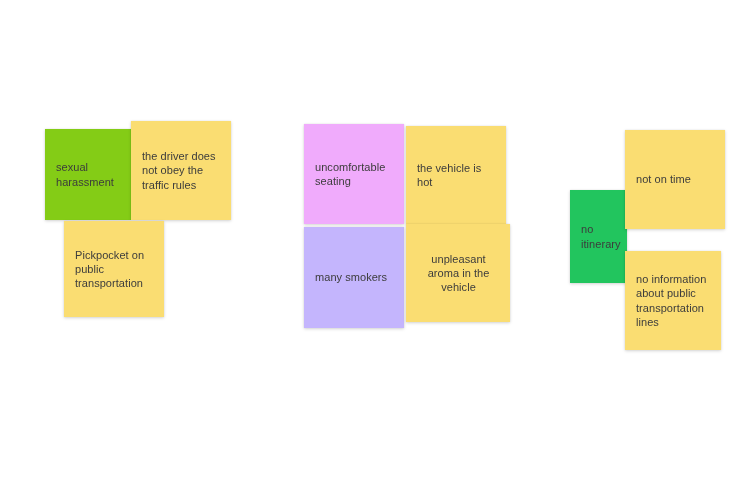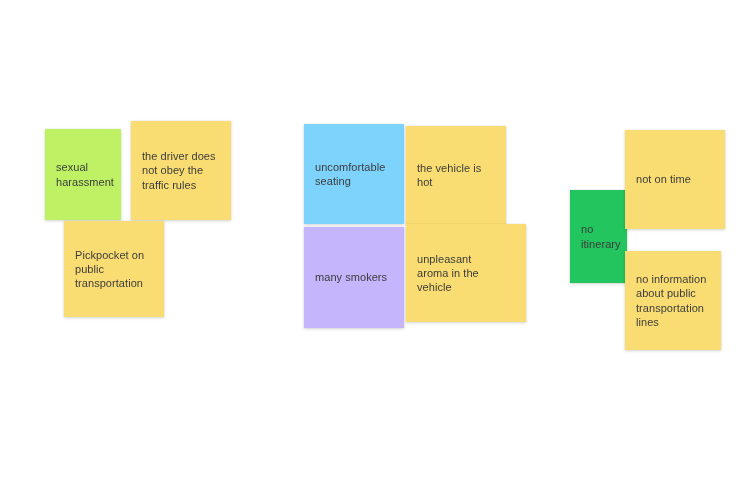--- a/index.html
+++ b/index.html
@@ -50,48 +50,48 @@
     width: 100%;
     white-space: pre-line;
     word-break: normal;
   }
 </style>
 </head>
 <body>
 
 <div id="board">
     <div class="cluster">
-      <div class="note" style="left: 45px; top: 129px; width: 76px; height: 91px; z-index: 1; background: #bef264; color: rgb(60, 60, 60);">
+      <div class="note" style="left: 45px; top: 129px; width: 86px; height: 91px; z-index: 1; background: #84cc16; color: rgb(60, 60, 60);">
         <span class="note-text">sexual
 harassment</span>
       </div>
       <div class="note" style="left: 131px; top: 121px; width: 100px; height: 99px; z-index: 2; background: rgb(250, 221, 114); color: rgb(60, 60, 60);">
         <span class="note-text">the driver does
 not obey the
 traffic rules</span>
       </div>
       <div class="note" style="left: 64px; top: 221px; width: 100px; height: 96px; z-index: 3; background: rgb(250, 221, 114); color: rgb(60, 60, 60);">
         <span class="note-text">Pickpocket on
 public
 transportation</span>
       </div>
     </div>
     <div class="cluster">
-      <div class="note" style="left: 304px; top: 124px; width: 100px; height: 100px; z-index: 1; background: #7dd3fc; color: rgb(60, 60, 60);">
+      <div class="note" style="left: 304px; top: 124px; width: 100px; height: 100px; z-index: 1; background: #f0abfc; color: rgb(60, 60, 60);">
         <span class="note-text">uncomfortable
 seating</span>
       </div>
       <div class="note" style="left: 406px; top: 126px; width: 100px; height: 98px; z-index: 2; background: rgb(250, 221, 114); color: rgb(60, 60, 60);">
         <span class="note-text">the vehicle is
 hot</span>
       </div>
       <div class="note" style="left: 304px; top: 227px; width: 100px; height: 101px; z-index: 3; background: #c4b5fd; color: rgb(60, 60, 60);">
         <span class="note-text">many smokers</span>
       </div>
-      <div class="note" style="left: 406px; top: 224px; width: 120px; height: 98px; z-index: 4; background: rgb(250, 221, 114); color: rgb(60, 60, 60);">
+      <div class="note" style="left: 406px; top: 224px; width: 104px; height: 98px; z-index: 4; background: rgb(250, 221, 114); color: rgb(60, 60, 60); text-align: center;">
         <span class="note-text">unpleasant
 aroma in the
 vehicle</span>
       </div>
     </div>
     <div class="cluster">
       <div class="note" style="left: 625px; top: 130px; width: 100px; height: 99px; z-index: 2; background: rgb(250, 221, 114); color: rgb(60, 60, 60);">
         <span class="note-text">not on time</span>
       </div>
       <div class="note" style="left: 570px; top: 190px; width: 57px; height: 93px; z-index: 1; background: #22c55e; color: rgb(60, 60, 60);">

